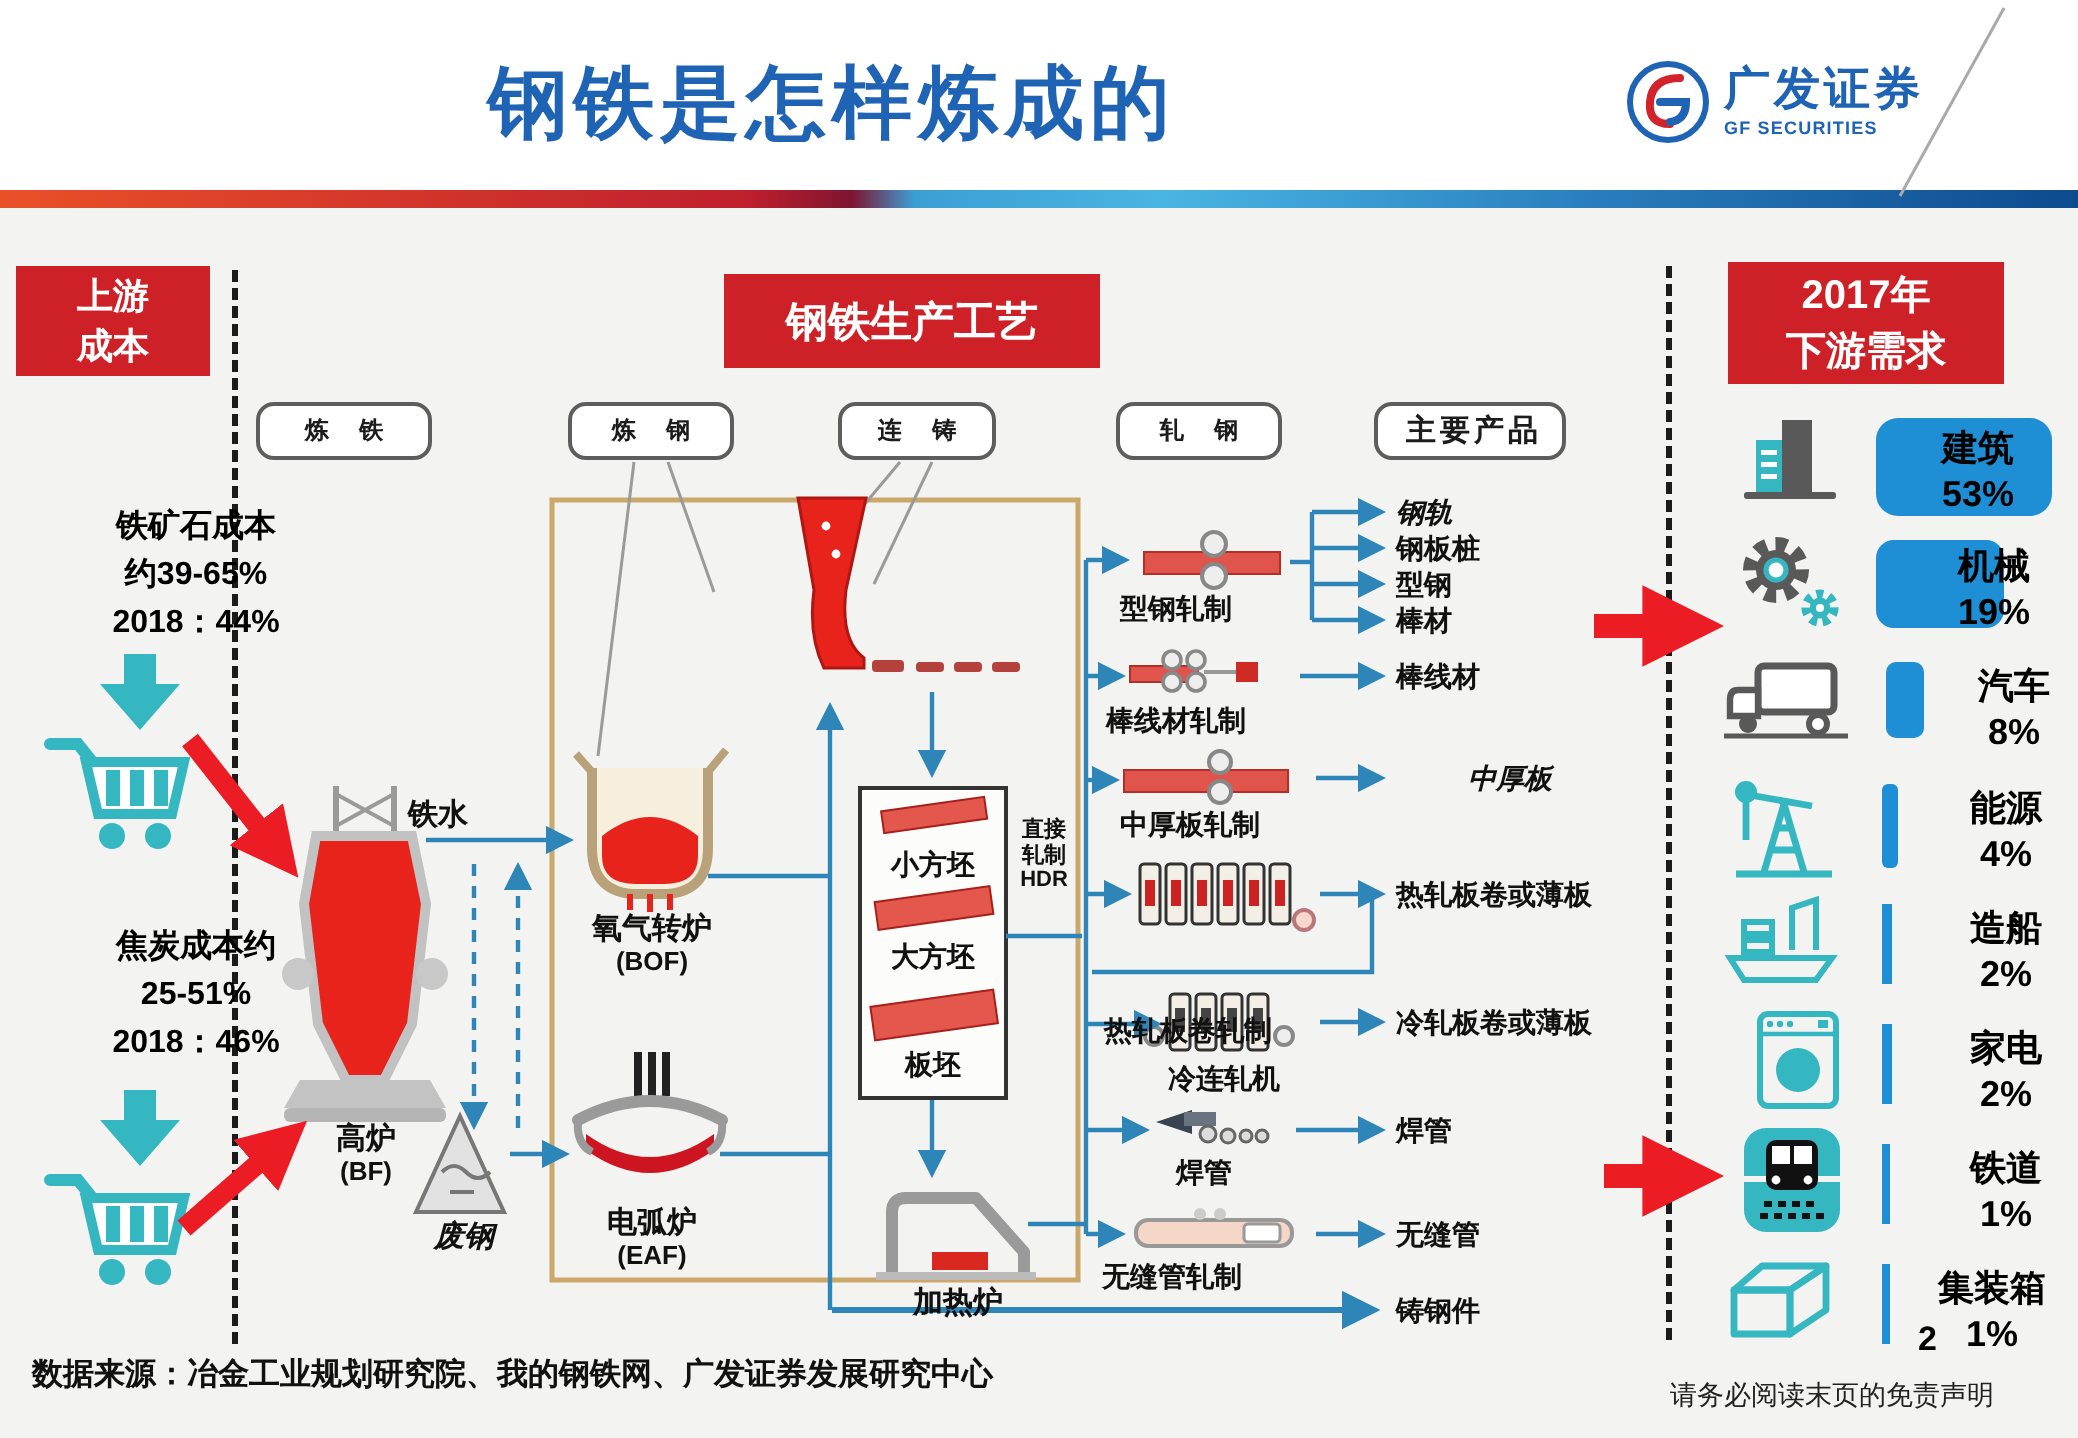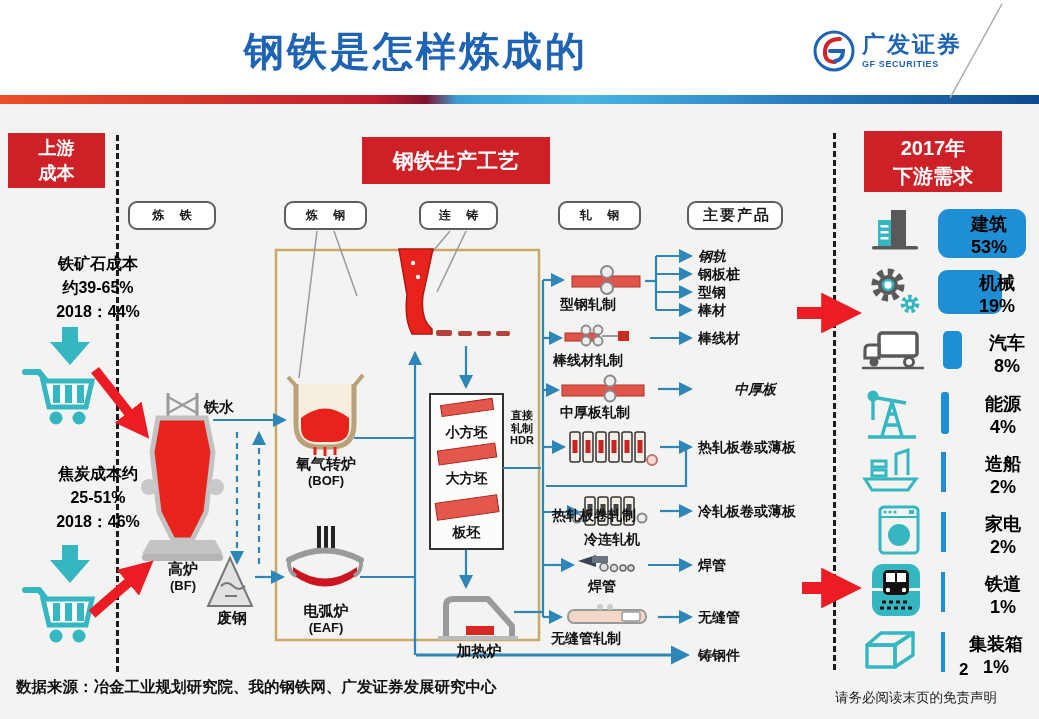--- a/index.html
+++ b/index.html
@@ -297,21 +297,21 @@
       <line x1="95" y1="370" x2="143" y2="431" marker-end="url(#mr)"></line>
       <line x1="92" y1="614" x2="146" y2="567" marker-end="url(#mr)"></line>
       <line x1="797" y1="313" x2="850" y2="313" stroke-width="12" marker-end="url(#mr)"></line>
       <line x1="802" y1="588" x2="850" y2="588" stroke-width="12" marker-end="url(#mr)"></line>
     </g>
   </svg>
 
   <div class="lbl f15" style="left:204px;top:398px;text-align:right;">铁水</div>
   <div class="lbl f15 ctr" style="left:150px;top:560px;width:66px;">高炉</div>
   <div class="lbl f13 ctr" style="left:150px;top:578px;width:66px;">(BF)</div>
-  <div class="lbl f15 ctr" style="left:204px;top:609px;width:56px;">废钢</div>
+  <div class="lbl f15 ctr" style="left:204px;top:609px;width:56px;font-style:italic;">废钢</div>
   <div class="lbl f15 ctr" style="left:288px;top:455px;width:76px;">氧气转炉</div>
   <div class="lbl f13 ctr" style="left:288px;top:473px;width:76px;">(BOF)</div>
   <div class="lbl f15 ctr" style="left:292px;top:602px;width:68px;">电弧炉</div>
   <div class="lbl f13 ctr" style="left:292px;top:620px;width:68px;">(EAF)</div>
 
   <div class="lbl f14 ctr" style="left:432px;top:424px;width:69px;">小方坯</div>
   <div class="lbl f14 ctr" style="left:432px;top:470px;width:69px;">大方坯</div>
   <div class="lbl f14 ctr" style="left:432px;top:524px;width:69px;">板坯</div>
   <div class="hdr-note" style="left:505px;top:409px;width:34px;">直接
 轧制

